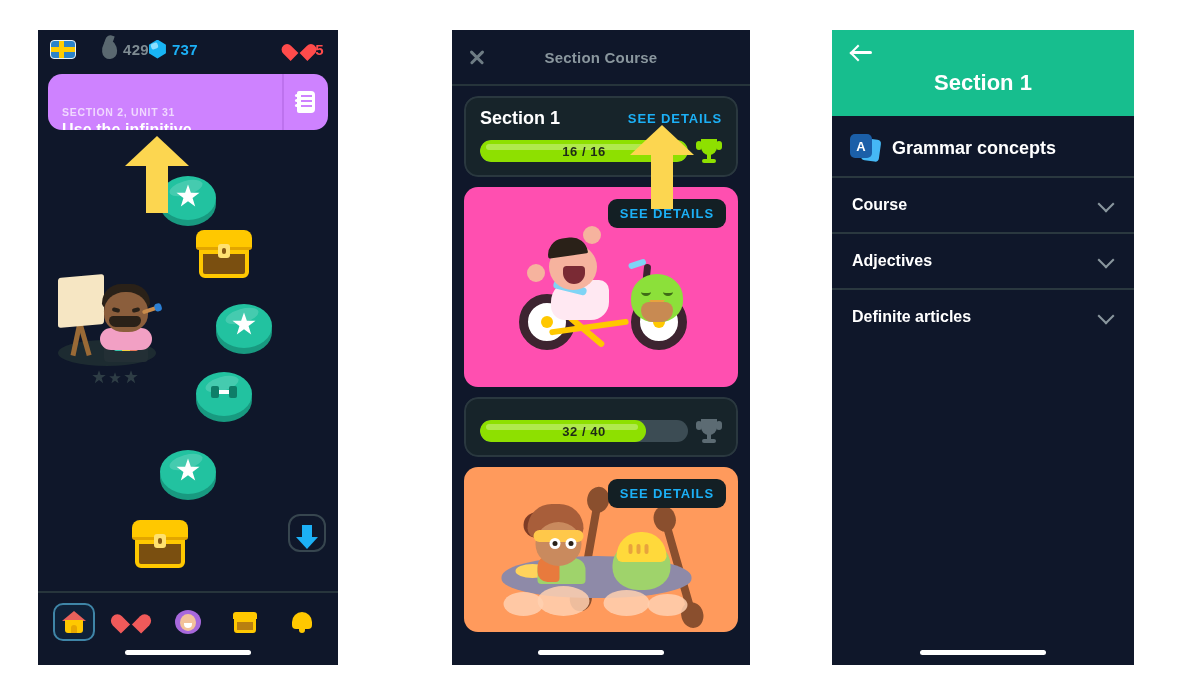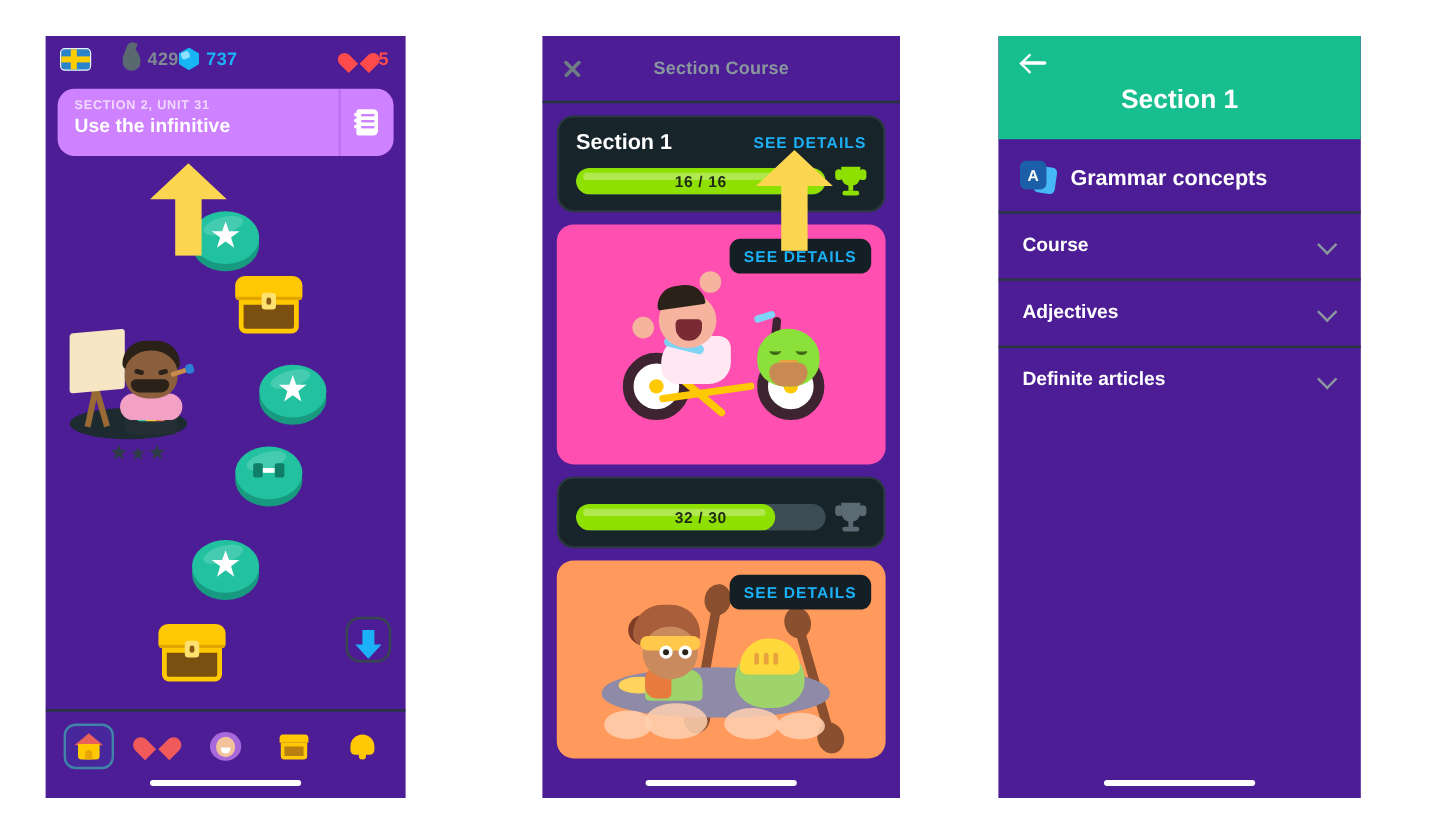--- a/index.html
+++ b/index.html
@@ -7,21 +7,21 @@
     width: 1200px; height: 693px;
     background: #ffffff;
     font-family: "Liberation Sans", sans-serif;
     overflow: hidden;
     position: relative;
   }
   .stage { position: absolute; inset: 0; }
 
   .phone {
     position: absolute;
-    background: #4c1d95;
+    background: #0f172a;
     overflow: hidden;
   }
   #phone-1 { left: 38px; top: 30px; width: 300px; height: 635px; }
   #phone-2 { left: 452px; top: 30px; width: 298px; height: 635px; }
   #phone-3 { left: 832px; top: 30px; width: 302px; height: 635px; }
 
   
   .statbar {
     display: flex; align-items: center;
     height: 38px; padding: 0 14px 0 12px;
@@ -60,21 +60,21 @@
     content:""; position:absolute; width:11px; height:16px; background:#FF4B4B;
     border-radius: 11px 11px 0 0; top:1px; }
   .heart-ic::before { left:0; transform: rotate(-45deg); transform-origin: 50% 100%; }
   .heart-ic::after  { right:0; transform: rotate(45deg); transform-origin: 50% 100%; }
 
   .unit-banner {
     margin: 6px 10px 0 10px; height: 56px;
     background: #CE82FF; border-radius: 14px;
     display: flex; align-items: stretch; overflow: hidden;
   }
-  .unit-txt { flex: 1; padding: 8px 16px 0 14px; }
+  .unit-txt { flex: 1; padding: 8px 16px 0 14px; margin-top: 24px; }
   .unit-kicker { font-size: 10.5px; font-weight: bold; color: #F0D8FF; letter-spacing: .7px; }
   .unit-title { font-size: 16px; font-weight: bold; color: #fff; margin-top: 3px; letter-spacing: .1px; }
   .unit-guide {
     width: 46px; border-left: 2px solid #BD72EE;
     display:flex; align-items:center; justify-content:center;
   }
   .guide-ic { width: 18px; height: 22px; background:#fff; border-radius: 2px 4px 4px 2px; position:relative; }
   .guide-ic::before {
     content:""; position:absolute; left:4px; top:4px; width:11px; height:2px; background:#CE82FF;
     box-shadow: 0 5px 0 #CE82FF, 0 10px 0 #CE82FF; }
@@ -544,21 +544,21 @@
           </div>
       </div>
       <div class="pill">SEE DETAILS</div>
     </div>
 
     <div class="sec-card">
       <div class="sec-head">
         <div class="prog-wrap">
           <div class="prog-bar">
             <div class="prog-fill" style="width:80%"></div>
-            <div class="prog-label">32 / 30</div>
+            <div class="prog-label">32 / 40</div>
           </div>
           <div class="trophy todo">
             <div class="arm l"></div>
               <div class="arm r"></div>
               <div class="cup"></div>
             <div class="stem"></div>
               <div class="base"></div>
           </div>
         </div>
       </div>

